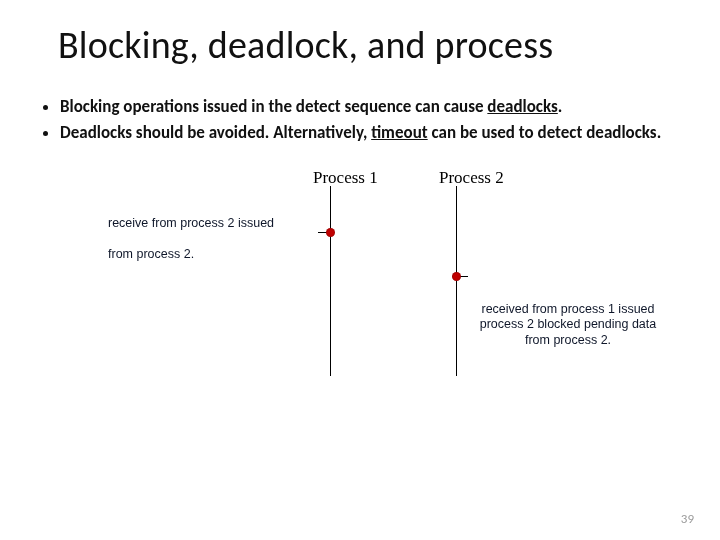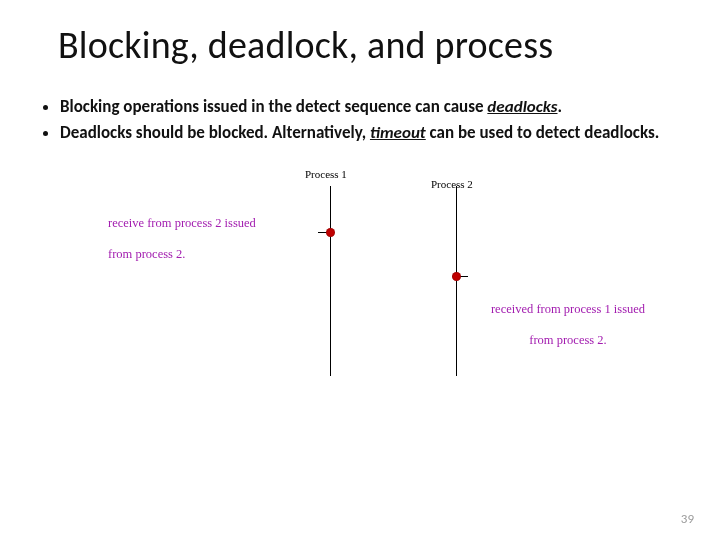--- a/index.html
+++ b/index.html
@@ -22,35 +22,36 @@
   ul.bullets {
     margin: 28px 42px 0 42px;
     padding: 0 0 0 18px;
     font-size: 17px;
     font-weight: 700;
     line-height: 1.28;
   }
   ul.bullets li {
     margin-bottom: 4px;
   }
-  .underline { text-decoration: underline; font-style: italic; }
+  .underline { text-decoration: underline; }
   .diagram-wrap {
     position: relative;
     margin: 24px auto 0 auto;
     width: 540px;
     height: 220px;
   }
   .proc-label {
     position: absolute;
     font-family: "Times New Roman", Times, serif;
-    font-size: 11px;
+    font-size: 17px;
     color: #000;
+    margin-left: 8px;
   }
   .proc1-label { left: 215px; top: 0; }
-  .proc2-label { left: 341px; top: 10px; }
+  .proc2-label { left: 341px; top: 0; }
   .line {
     position: absolute;
     width: 1px;
     background: #000;
     top: 18px;
     height: 190px;
   }
   .line1 { left: 240px; }
   .line2 { left: 366px; }
   .dot {
@@ -65,24 +66,24 @@
   .dot2 { left: 362px; top: 104px; }
   .tick {
     position: absolute;
     height: 1px;
     background: #000;
   }
   .tick1 { left: 228px; top: 64px; width: 12px; }
   .tick2 { left: 366px; top: 108px; width: 12px; }
   .note {
     position: absolute;
-    font-family: Liberation Serif, serif;
+    font-family: Liberation Sans, sans-serif;
     font-size: 12.5px;
     line-height: 1.25;
-    color: #a21caf;
+    color: #0f172a;
   }
   .note-left {
     left: 18px;
     top: 48px;
     width: 200px;
     text-align: left;
   }
   .note-right {
     left: 382px;
     top: 100px;
@@ -103,21 +104,21 @@
 </head>
 <body>
 
 <div class="title">Blocking, deadlock, and process</div>
 
 <ul class="bullets">
   <li>
     <span>Blocking operations issued in the detect sequence can cause </span><span class="underline">deadlocks</span><span>.</span>
   </li>
   <li>
-    <span>Deadlocks should be blocked.  Alternatively, </span><span class="underline">timeout</span><span> can be used to detect deadlocks.</span>
+    <span>Deadlocks should be avoided.  Alternatively, </span><span class="underline">timeout</span><span> can be used to detect deadlocks.</span>
   </li>
 </ul>
 
 <div class="diagram-wrap">
   <div class="proc-label proc1-label">Process 1</div>
   <div class="proc-label proc2-label">Process 2</div>
 
   <div class="line line1"></div>
   <div class="line line2"></div>
 
@@ -128,18 +129,18 @@
   <div class="dot dot2"></div>
 
   <div class="note note-left">
     <span>receive from process 2 issued</span><br>
     <br>
     <span>from process 2.</span>
   </div>
 
   <div class="note note-right">
     <span>received from process 1 issued</span><br>
-    <br>
+    <span>process 2 blocked pending data</span><br>
     <span>from process 2.</span>
   </div>
 </div>
 
 <div class="pagenum">39</div>
 
 </body></html>

